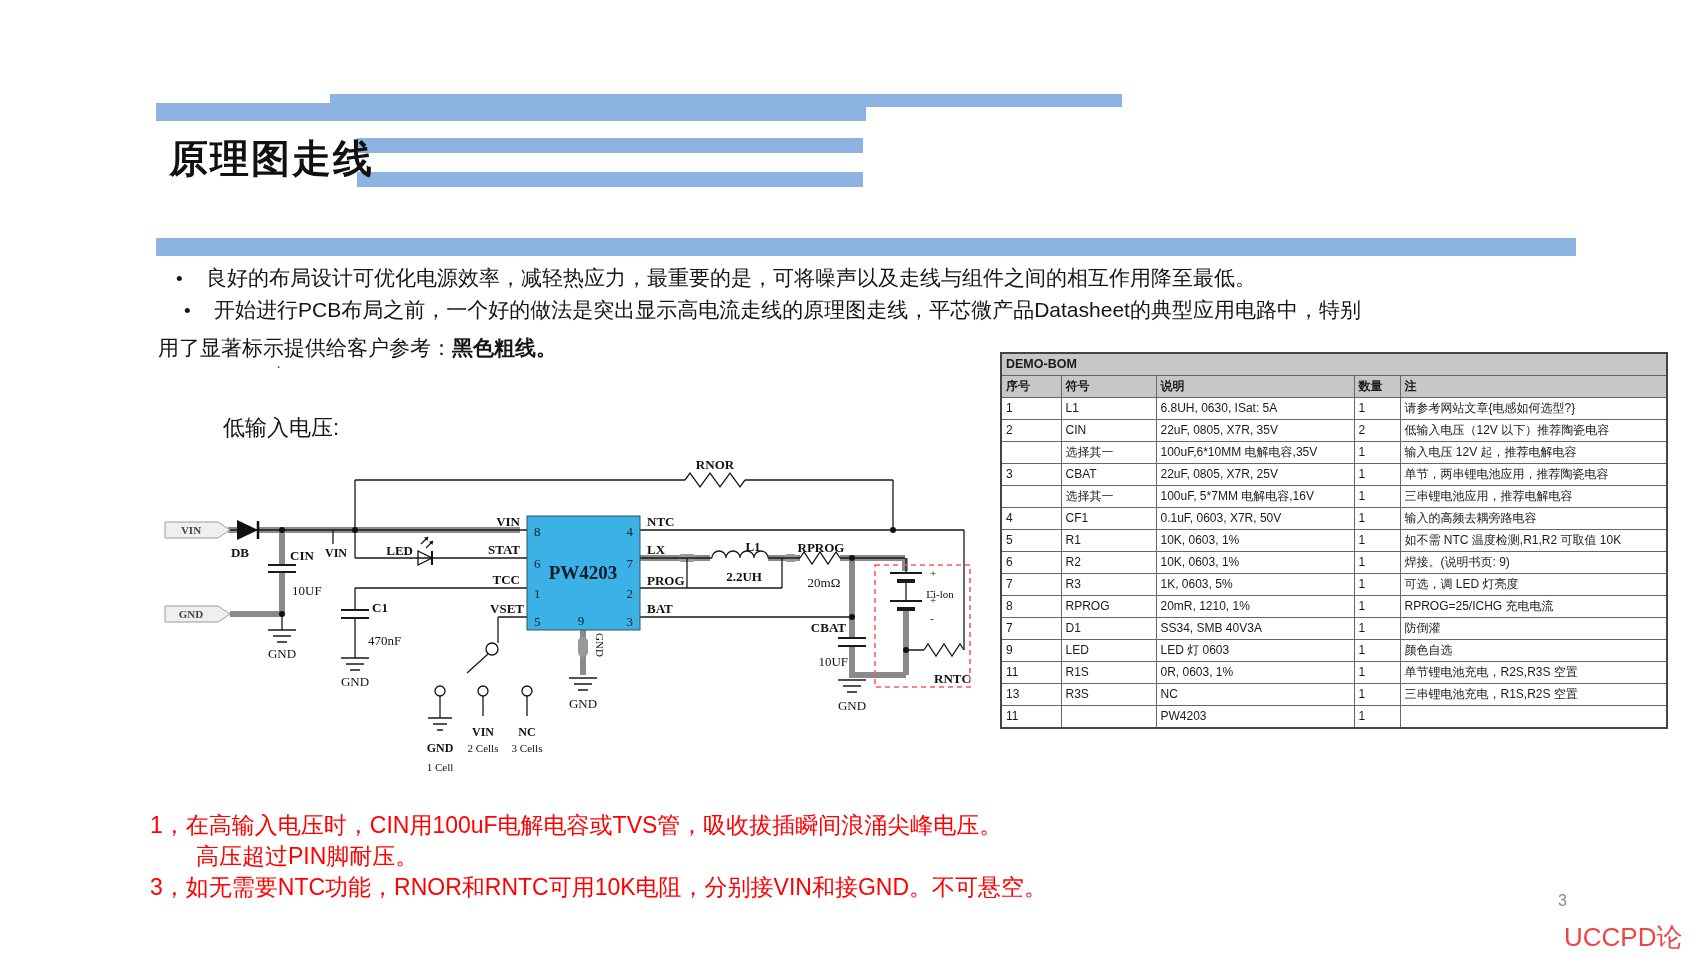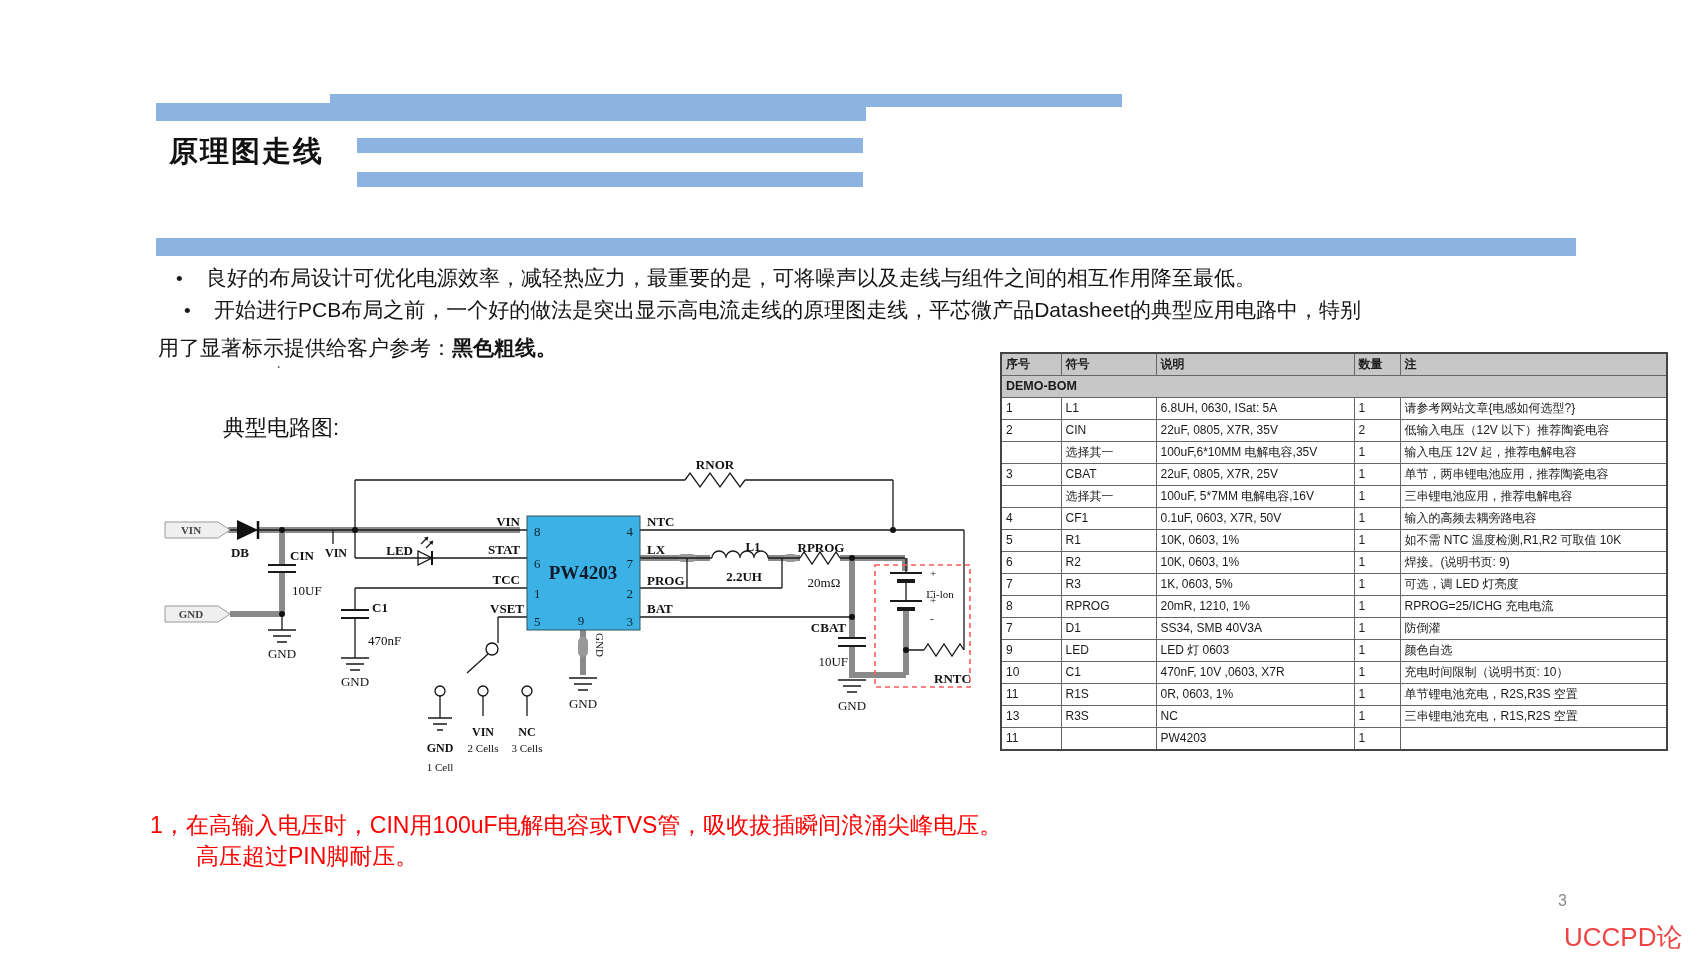--- a/index.html
+++ b/index.html
@@ -1,19 +1,19 @@
 <!DOCTYPE html>
 <html><head>
 <meta charset="utf-8">
 <style>
   html,body{margin:0;padding:0}
   body{width:1698px;height:955px;background:#ffffff;position:relative;overflow:hidden;
        font-family:"Liberation Sans",sans-serif;color:#1a1a1a}
   .bar{position:absolute;background:#8DB3E2}
-  #title{position:absolute;left:169px;top:132px;font-size:29px;font-weight:bold;letter-spacing:2px;color:#111}
+  #title{position:absolute;left:169px;top:132px;font-size:39px;font-weight:bold;letter-spacing:2px;color:#111}
   .bullet-line{position:absolute;font-size:21px;color:#151515;white-space:nowrap}
   .bullet-dot{display:inline-block;width:30px;font-size:19px}
   .boldseg{font-weight:bold}
   #caption{position:absolute;left:223px;top:413px;font-size:22px;color:#151515}
   #stray{position:absolute;left:276px;top:358px;font-size:16px;color:#555}
   
   #circuit{position:absolute;left:140px;top:405px;width:850px;height:385px}
   .thick{stroke:#8a8a8a;stroke-width:6;fill:none}
   .wire{stroke:#1a1a1a;stroke-width:1.3;fill:none}
   .plate{stroke:#1a1a1a;stroke-width:2.2;fill:none}
@@ -51,21 +51,21 @@
 <div class="bar" style="left:357px;top:172px;width:506px;height:15px"></div>
 <div class="bar" style="left:156px;top:238px;width:1420px;height:18px"></div>
 
 <div id="title">原理图走线</div>
 
 <div class="bullet-line" style="left:176px;top:264px"><span class="bullet-dot">•</span><span>良好的布局设计可优化电源效率，减轻热应力，最重要的是，可将噪声以及走线与组件之间的相互作用降至最低。</span></div>
 <div class="bullet-line" style="left:184px;top:296px"><span class="bullet-dot">•</span><span>开始进行PCB布局之前，一个好的做法是突出显示高电流走线的原理图走线，平芯微产品Datasheet的典型应用电路中，特别</span></div>
 <div class="bullet-line" style="left:158px;top:334px"><span>用了显著标示提供给客户参考：</span><span class="boldseg">黑色粗线。</span></div>
 
 <div id="stray">·</div>
-<div id="caption">典型电路图:</div>
+<div id="caption">低输入电压:</div>
 
 <svg id="circuit" viewBox="0 0 850 385">
 
   <g>
     <path class="thick" d="M88,125 H97 M118,125 H380 M142,125 V160 M142,167 V209 M90,209 H142
                            M500,153 H570 M628,153 H660 M700,153 H765 M765,153 V166
                            M712,153 V212 M712,212 V233 M712,241 V273
                            M766,204 V270 M766,270 H714 M443,225 V270"></path>
     <rect x="66" y="121" width="20" height="8" rx="4" fill="#999"></rect>
     <rect x="538" y="149" width="18" height="8" rx="4" fill="#999"></rect>
@@ -234,29 +234,29 @@
 <table id="bom">
   <colgroup>
       <col class="c0">
       <col class="c1">
       <col class="c2">
       <col class="c3">
       <col class="c4">
     </colgroup>
   <thead>
     <tr>
+      <th class="bom-title" colspan="5">DEMO-BOM</th>
+    </tr>
+    <tr>
         <th class="c0">序号</th>
         <th class="c1">符号</th>
         <th class="c2">说明</th>
         <th class="c3">数量</th>
         <th class="c4">注</th>
       </tr>
-    <tr>
-      <th class="bom-title" colspan="5">DEMO-BOM</th>
-    </tr>
   </thead>
   <tbody>
       <tr>
         <td class="c0">1</td>
         <td class="c1">L1</td>
         <td class="c2">6.8UH, 0630, ISat: 5A</td>
         <td class="c3">1</td>
         <td class="c4">请参考网站文章{电感如何选型?}</td>
       </tr>
       <tr>
@@ -330,27 +330,20 @@
         <td class="c4">防倒灌</td>
       </tr>
       <tr>
         <td class="c0">9</td>
         <td class="c1">LED</td>
         <td class="c2">LED 灯 0603</td>
         <td class="c3">1</td>
         <td class="c4">颜色自选</td>
       </tr>
       <tr>
-        <td class="c0">10</td>
-        <td class="c1">C1</td>
-        <td class="c2">470nF, 10V ,0603, X7R</td>
-        <td class="c3">1</td>
-        <td class="c4">充电时间限制（说明书页: 10）</td>
-      </tr>
-      <tr>
         <td class="c0">11</td>
         <td class="c1">R1S</td>
         <td class="c2">0R, 0603, 1%</td>
         <td class="c3">1</td>
         <td class="c4">单节锂电池充电，R2S,R3S 空置</td>
       </tr>
       <tr>
         <td class="c0">13</td>
         <td class="c1">R3S</td>
         <td class="c2">NC</td>
@@ -363,16 +356,17 @@
         <td class="c2">PW4203</td>
         <td class="c3">1</td>
         <td class="c4"></td>
       </tr>
     </tbody>
 </table>
 
 <div id="notes" style="color: rgb(255, 0, 0); margin-top: 14px;">
     <div class="note-line">1，在高输入电压时，CIN用100uF电解电容或TVS管，吸收拔插瞬间浪涌尖峰电压。</div>
     <div class="note-line indent">高压超过PIN脚耐压。</div>
+    <div class="note-line">3，如无需要NTC功能，RNOR和RNTC可用10K电阻，分别接VIN和接GND。不可悬空。</div>
   </div>
 
 <div id="page-num">3</div>
 <div id="watermark">UCCPD论坛</div>
 
 </body></html>

